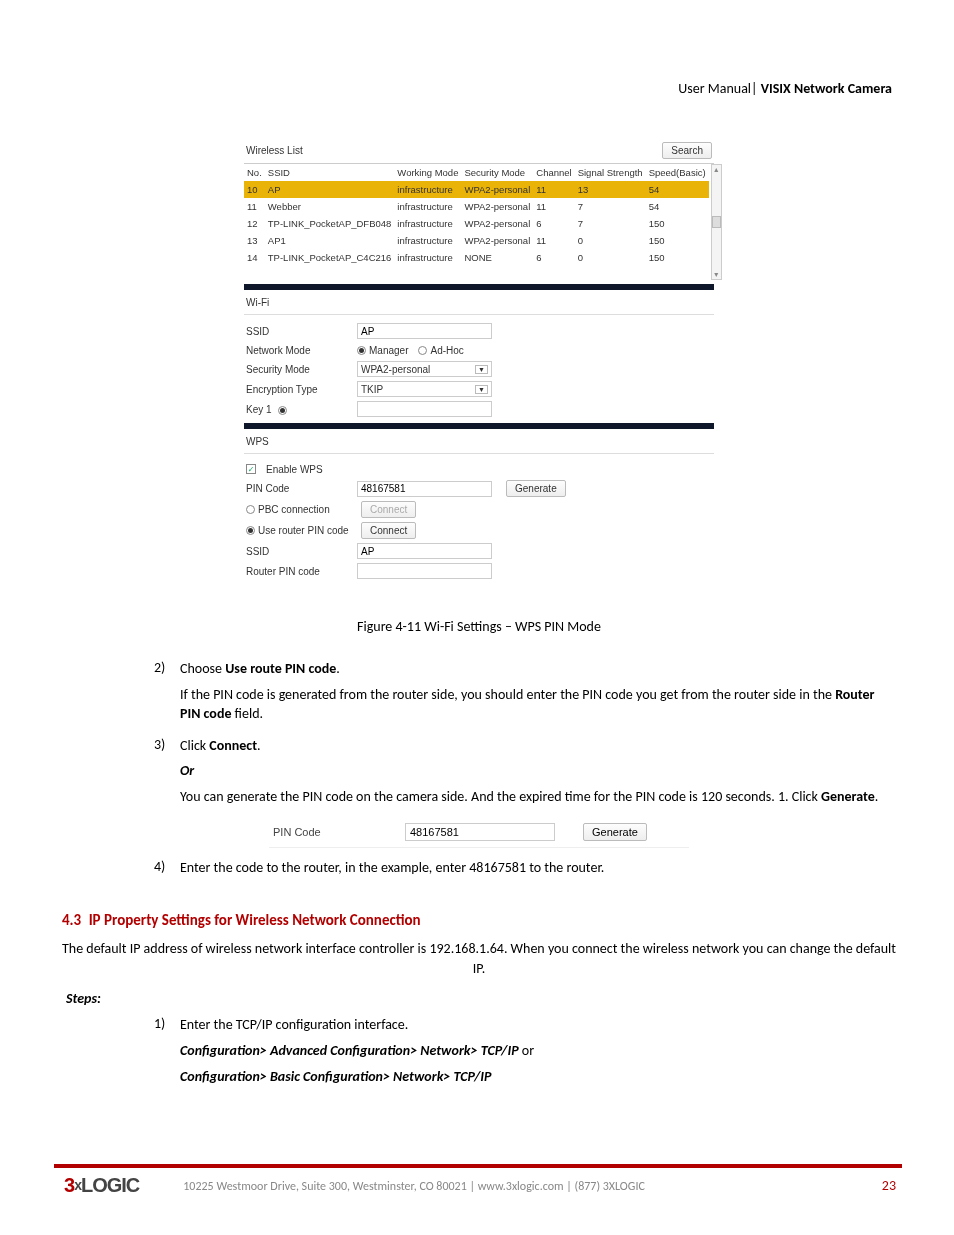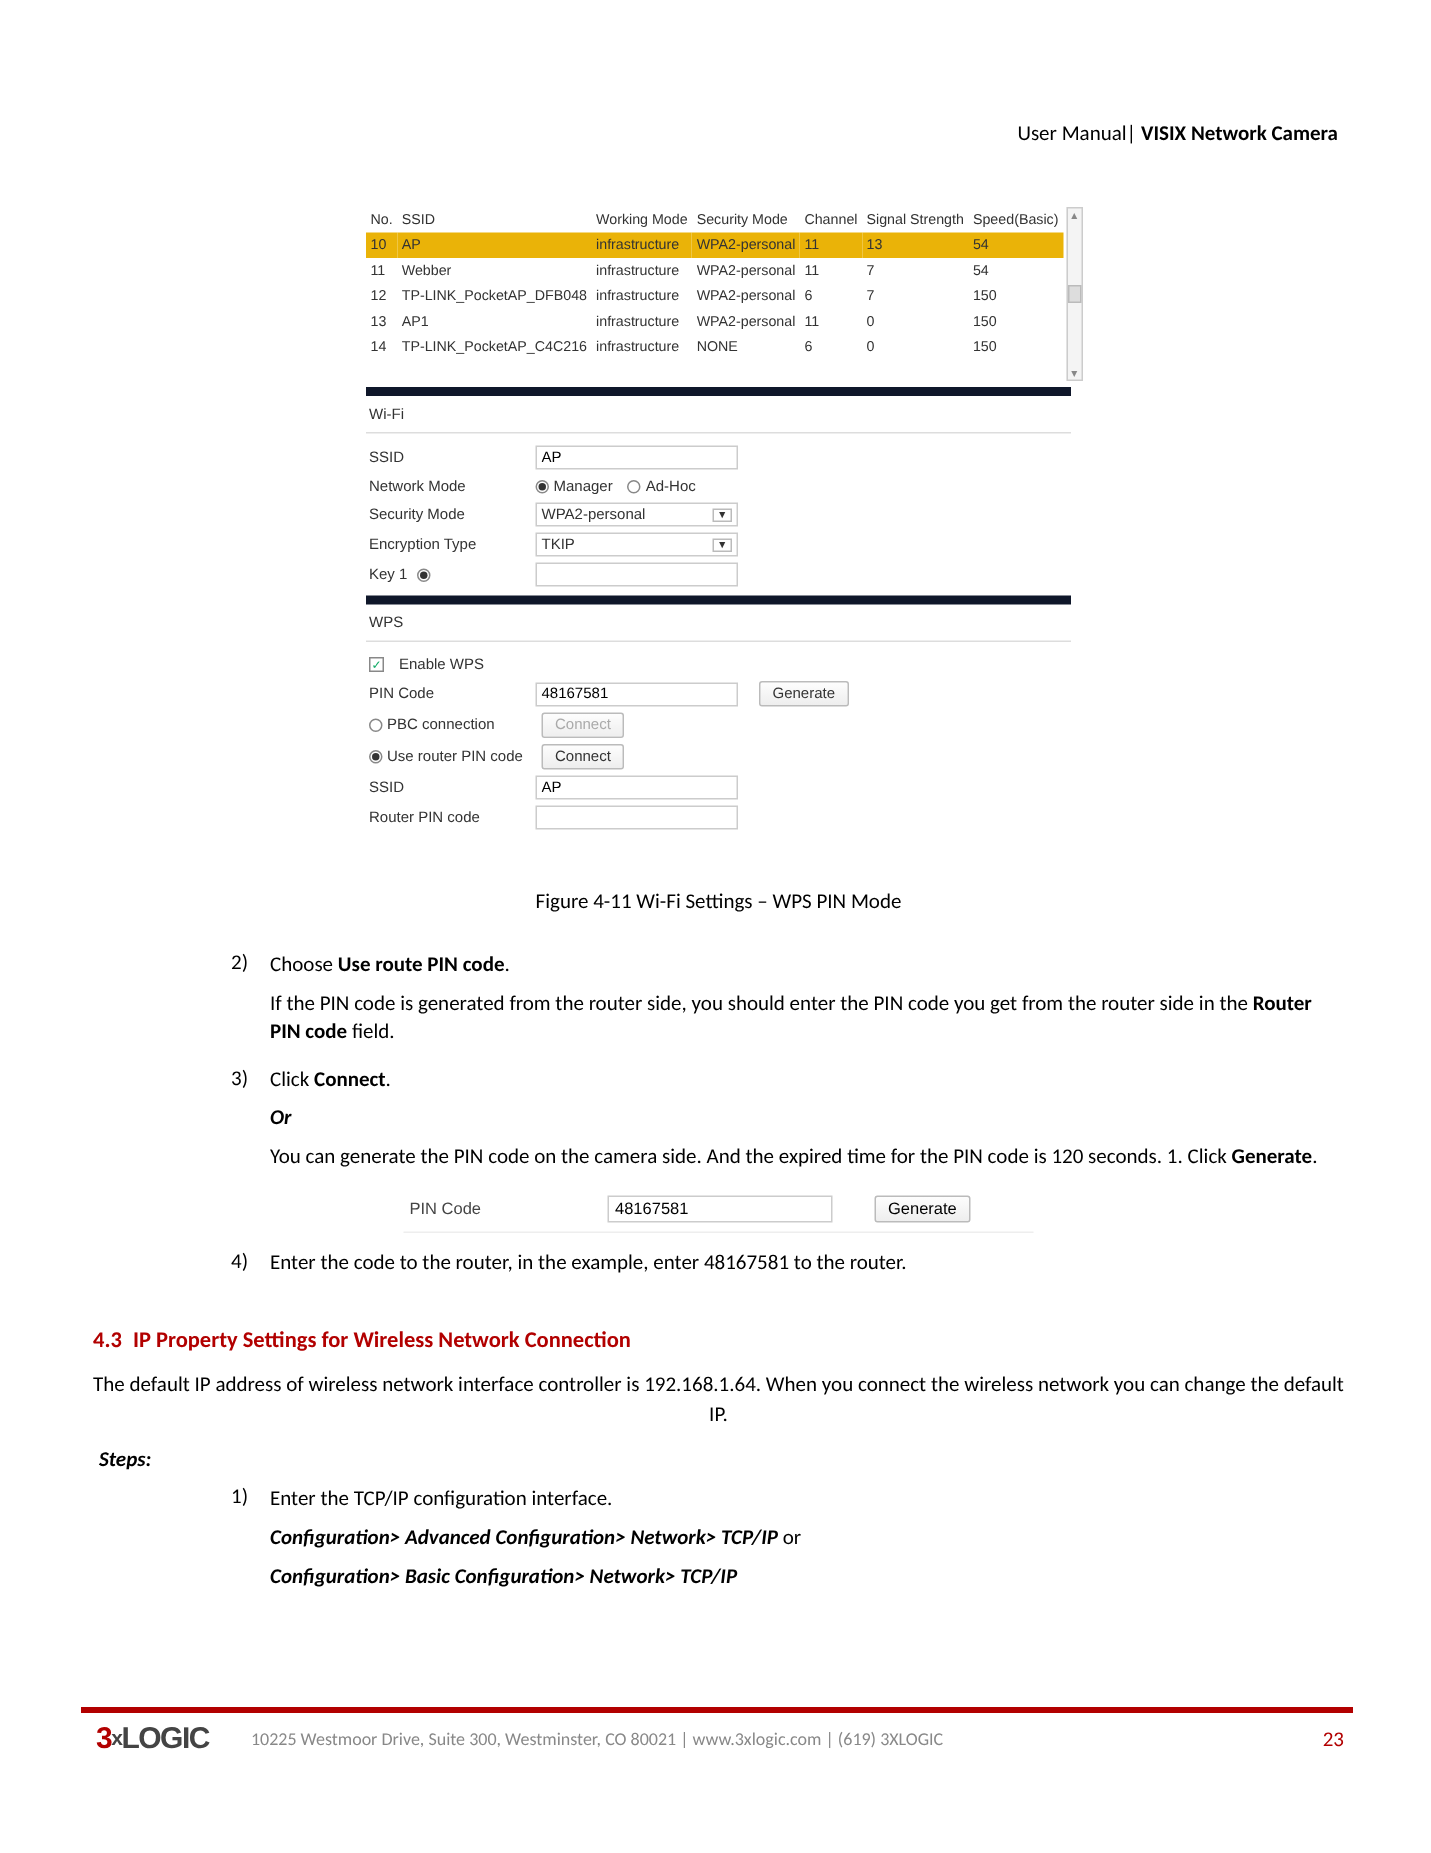--- a/index.html
+++ b/index.html
@@ -151,21 +151,21 @@
   .red-rule {
     height: 4px;
     background: #b20000;
     margin: 72px 0 6px;
     margin-left: -8px;
     margin-right: -6px;
   }
   .footer {
     display: flex;
     align-items: center;
-    gap: 28px;
+    gap: 44px;
     font-size: 12px;
     color: #888;
     padding-left: 2px;
   }
   .logo {
     font-family: Arial, sans-serif;
     font-weight: 900;
     letter-spacing: -1px;
     font-size: 20px;
     color: #444;
@@ -194,20 +194,24 @@
 <body>
 
 <div class="page-content">
 
   <div class="header-line">
     <span>User Manual|</span>
     <span class="bold">VISIX Network Camera</span>
   </div>
 
   <div class="fig-panel">
+    <div class="wl-header">
+      <span>Wireless List</span>
+      <button class="btn">Search</button>
+    </div>
     <div class="tbl-wrap">
       <div class="tbl-body">
         <table class="wl-table">
           <tbody>
               <tr>
             <th style="width:28px">No.</th>
             <th style="width:138px">SSID</th>
             <th style="width:68px">Working Mode</th>
             <th style="width:78px">Security Mode</th>
             <th style="width:42px">Channel</th>
@@ -404,17 +408,17 @@
         <p class="b i">Configuration&gt; Basic Configuration&gt; Network&gt; TCP/IP</p>
       </div>
     </div>
   </div>
 
   <div class="red-rule"></div>
   <div class="footer">
     <span class="logo">
       <span class="red">3</span><span class="x">x</span><span>LOGIC</span>
     </span>
-    <span>10225 Westmoor Drive, Suite 300, Westminster, CO 80021 | www.3xlogic.com | (619) 3XLOGIC</span>
+    <span>10225 Westmoor Drive, Suite 300, Westminster, CO 80021 | www.3xlogic.com | (877) 3XLOGIC</span>
     <span class="pgnum">23</span>
   </div>
 
 </div>
 
 </body></html>

